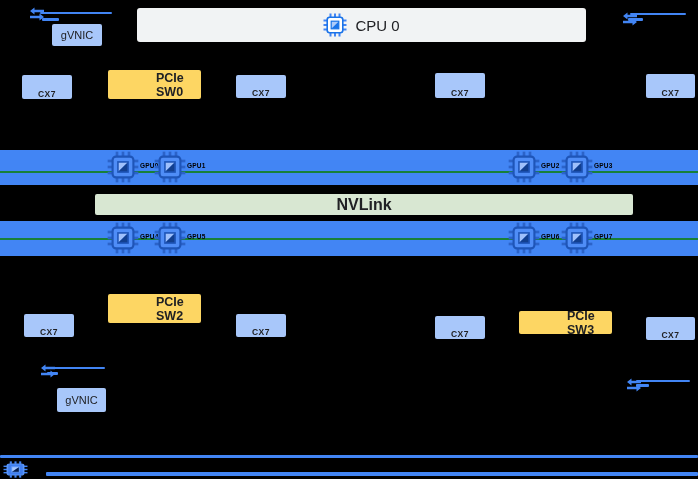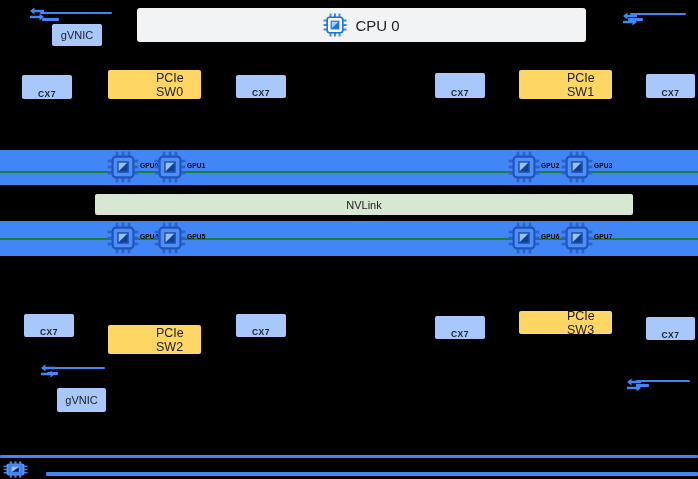--- a/index.html
+++ b/index.html
@@ -1,25 +1,25 @@
 <!DOCTYPE html>
 <html><head>
 <meta charset="utf-8">
 <style>
   html,body{margin:0;padding:0;background:#000;}
   #stage{position:relative;width:698px;height:479px;background:#000;overflow:hidden;
          font-family:"Liberation Sans",sans-serif;}
   .box{position:absolute;box-sizing:border-box;display:flex;align-items:center;justify-content:center;
        border-radius:2px;color:#202124;}
   .cx7{background:#a8c7fa;font-size:8.5px;letter-spacing:.5px;font-weight:bold;align-items:flex-end;}
-  .sw{background:#fdd663;font-size:12.5px;font-weight:normal;padding-left:48px;}
+  .sw{background:#fdd663;font-size:12.5px;font-weight:bold;padding-left:48px;}
   .gvnic{background:#a8c7fa;font-size:11px;}
   .cpu{background:#f1f3f4;font-size:15px;gap:8px;border-radius:3px;}
   .gpu-bar{position:absolute;left:0;width:698px;height:35px;background:#4285f4;}
-  .nvlink{background:#d8e7d2;font-size:11px;border-radius:2px;}
+  .nvlink{background:#d8e7d2;font-size:16px;border-radius:2px;font-weight:bold;}
   .hline{position:absolute;background:#4285f4;border-radius:1px;}
   .gline{position:absolute;background:#188038;height:2px;left:0;width:698px;}
   .gpu-label{position:absolute;font-size:6.5px;color:#000;font-weight:bold;letter-spacing:.2px;}
   .chip{position:absolute;}
   .cpu-chip{--chip-line:#1a73e8;--chip-pin:#4285f4;--chip-body:#ffffff;--chip-light:#aecbfa;--chip-dark:#1a73e8;}
   .gpu-chip{--chip-line:#1e55b8;--chip-pin:#2b63c9;--chip-body:#4f8df7;--chip-light:#9fc0fb;--chip-dark:#123f8f;}
   .rail-chip{--chip-line:#5b96f7;--chip-pin:#4285f4;--chip-body:#3f7ef0;--chip-light:#a7c6fb;--chip-dark:#061f4d;}
   .netlink{position:absolute;color:#4285f4;}
 </style>
 </head>
@@ -84,23 +84,20 @@
     </div>
   <div class="box sw" style="left:108px;top:70px;width:93px;height:29px">
       <span>PCIe SW0</span>
     </div>
   <div class="box cx7" style="left:236px;top:75px;width:50px;height:23px">
       <span>CX7</span>
     </div>
   <div class="box cx7" style="left:435px;top:73px;width:50px;height:25px">
       <span>CX7</span>
     </div>
-  <div class="box sw" style="left:519px;top:70px;width:93px;height:29px">
-      <span>PCIe SW1</span>
-    </div>
   <div class="box cx7" style="left:646px;top:74px;width:49px;height:24px">
       <span>CX7</span>
     </div>
 
   <div class="gpu-bar" style="top:150px"></div>
   <div class="gline" style="top:171px"></div>
   <svg class="chip gpu-chip" style="left:107px;top:151px" width="32" height="32" viewBox="0 0 24 24">
       <use href="#chip"></use>
     </svg>
   <div class="gpu-label" style="left:140px;top:162px">GPU0</div>
@@ -136,21 +133,21 @@
     </svg>
   <div class="gpu-label" style="left:541px;top:233px">GPU6</div>
   <svg class="chip gpu-chip" style="left:561px;top:222px" width="32" height="32" viewBox="0 0 24 24">
       <use href="#chip"></use>
     </svg>
   <div class="gpu-label" style="left:594px;top:233px">GPU7</div>
 
   <div class="box cx7" style="left:24px;top:314px;width:50px;height:23px">
       <span>CX7</span>
     </div>
-  <div class="box sw" style="left:108px;top:325px;width:93px;height:29px">
+  <div class="box sw" style="left:108px;top:294px;width:93px;height:29px">
       <span>PCIe SW2</span>
     </div>
   <div class="box cx7" style="left:236px;top:314px;width:50px;height:23px">
       <span>CX7</span>
     </div>
   <div class="box cx7" style="left:435px;top:316px;width:50px;height:23px">
       <span>CX7</span>
     </div>
   <div class="box sw" style="left:519px;top:311px;width:93px;height:23px">
       <span>PCIe SW3</span>

